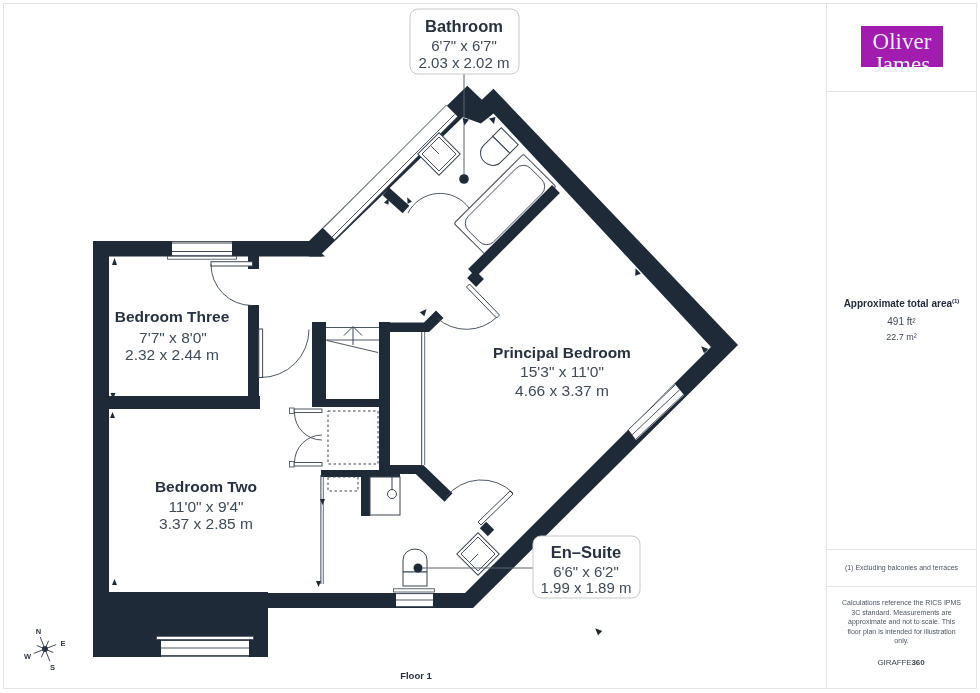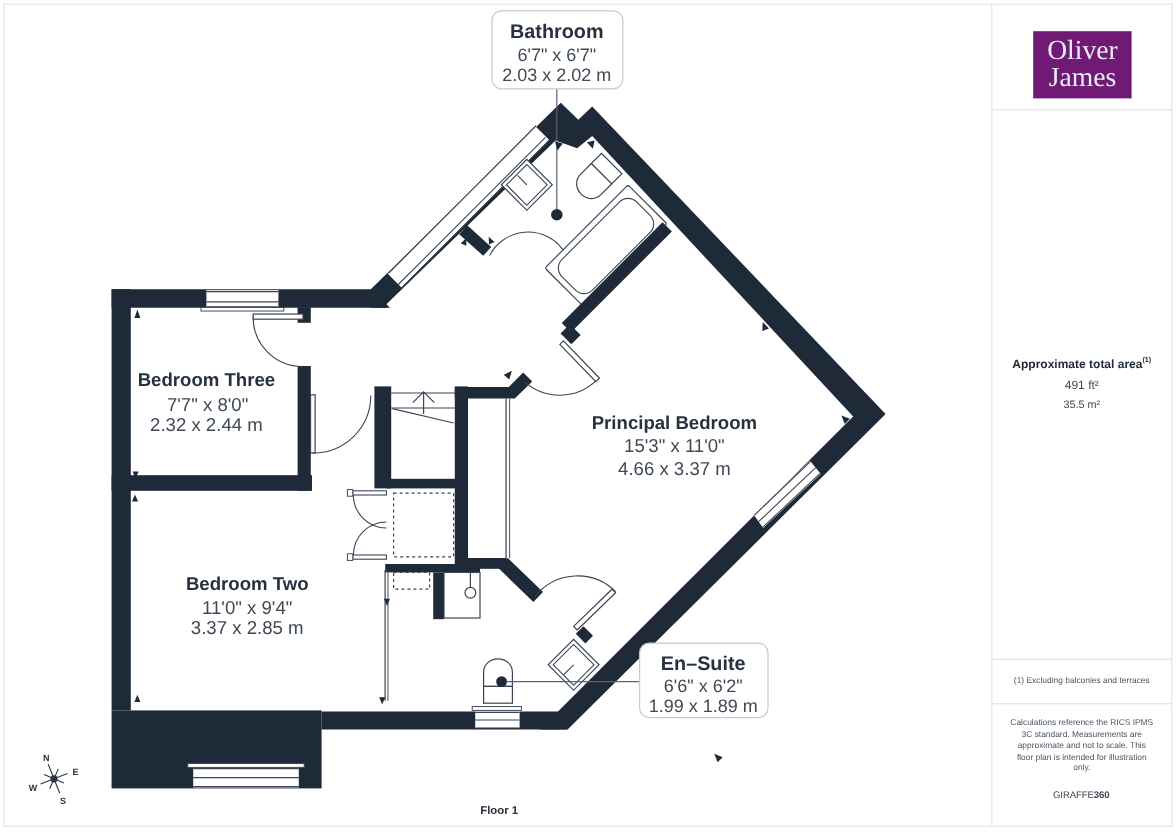--- a/index.html
+++ b/index.html
@@ -258,28 +258,28 @@
     <path d="M421,309 l6,0 l-3,7 Z" transform="rotate(220 424 312)"></path>
     <path d="M595,628 l6,0 l-3,7 Z" transform="rotate(135 598 631)"></path>
     <path d="M112,585 l5,0 l-2.5,-6 Z"></path>
     <path d="M385,198 l5,0 l-2.5,6 Z" transform="rotate(205 387.5 201)"></path>
     <path d="M406,197 l5,0 l-2.5,6 Z" transform="rotate(155 408.5 200)"></path>
   </g>
 </svg>
 
 <div style="position:absolute;left:826px;top:0;width:154px;height:693px;">
 
-  <div style="position:absolute;left:35px;top:26px;width:82px;height:56px;background:#701a75;color:#e8eef7;font-family:'Liberation Serif',serif;text-align:center;font-size:23px;line-height:22.5px;padding-top:5px;box-sizing:border-box;">Oliver<br>James</div>
+  <div style="position:absolute;left:35px;top:26px;width:82px;height:41px;background:#a21caf;color:#e8eef7;font-family:'Liberation Serif',serif;text-align:center;font-size:23px;line-height:22.5px;padding-top:5px;box-sizing:border-box;">Oliver<br>James</div>
 
   <div style="position:absolute;left:0;top:91px;width:151px;border-top:1px solid #e3e3e3;"></div>
 
   <div class="sb" style="left:0;top:298px;width:151px;text-align:center;">
     <div style="font-size:10px;font-weight:bold;color:#1f2937;">Approximate total area<span style="font-size:6px;vertical-align:super;">(1)</span></div>
     <div style="font-size:10px;margin-top:7px;color:#3f4a57;">491 ft²</div>
-    <div style="font-size:9px;margin-top:5px;color:#3f4a57;">35.5 m²</div>
+    <div style="font-size:9px;margin-top:5px;color:#3f4a57;">22.7 m²</div>
   </div>
 
   <div style="position:absolute;left:0;top:549px;width:151px;border-top:1px solid #e3e3e3;"></div>
 
   <div class="sb" style="left:0;top:564px;width:151px;text-align:center;font-size:7px;">(1) Excluding balconies and terraces</div>
 
   <div style="position:absolute;left:0;top:586px;width:151px;border-top:1px solid #e3e3e3;"></div>
 
   <div class="sb" style="left:10px;top:598px;width:131px;text-align:center;font-size:7px;line-height:9.5px;">Calculations reference the RICS IPMS<br>3C standard. Measurements are<br>approximate and not to scale. This<br>floor plan is intended for illustration<br>only.</div>
 

